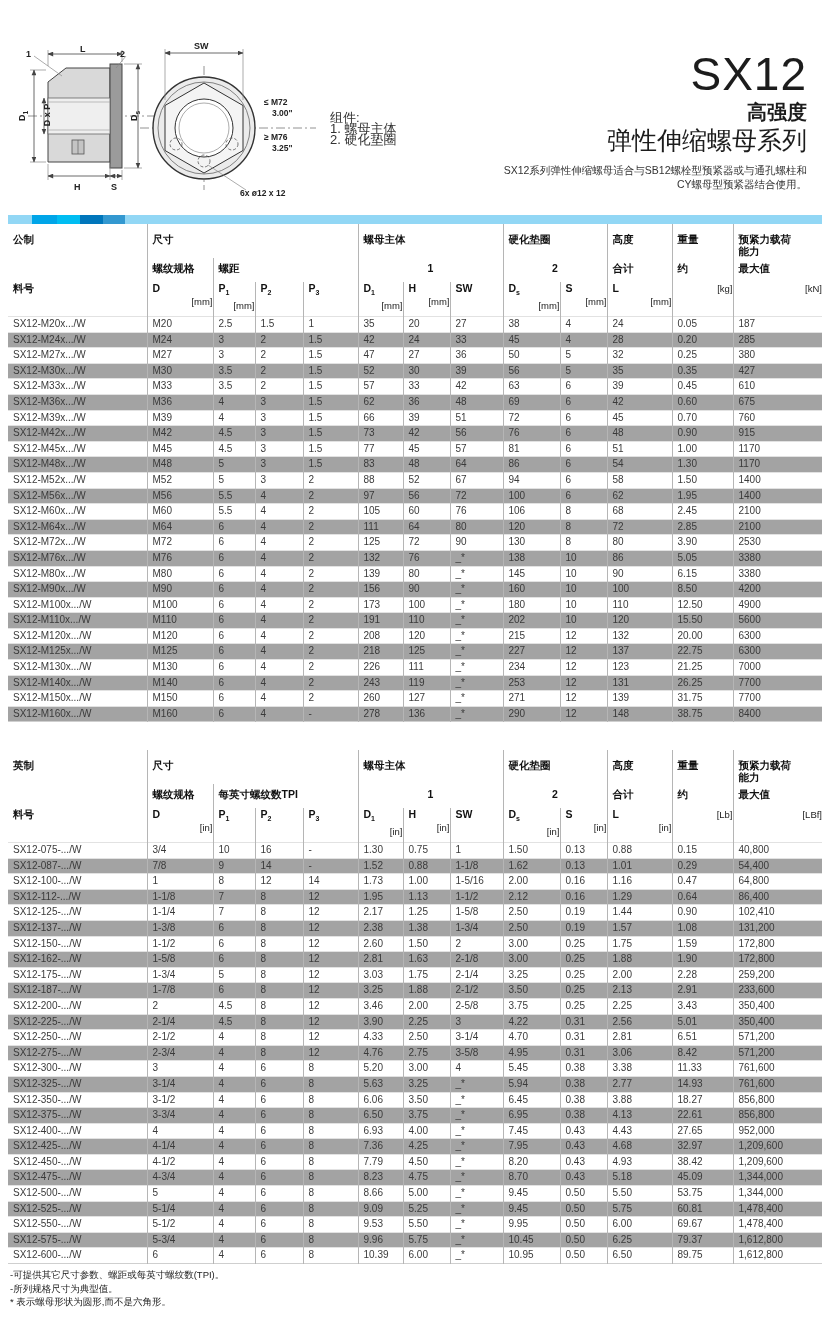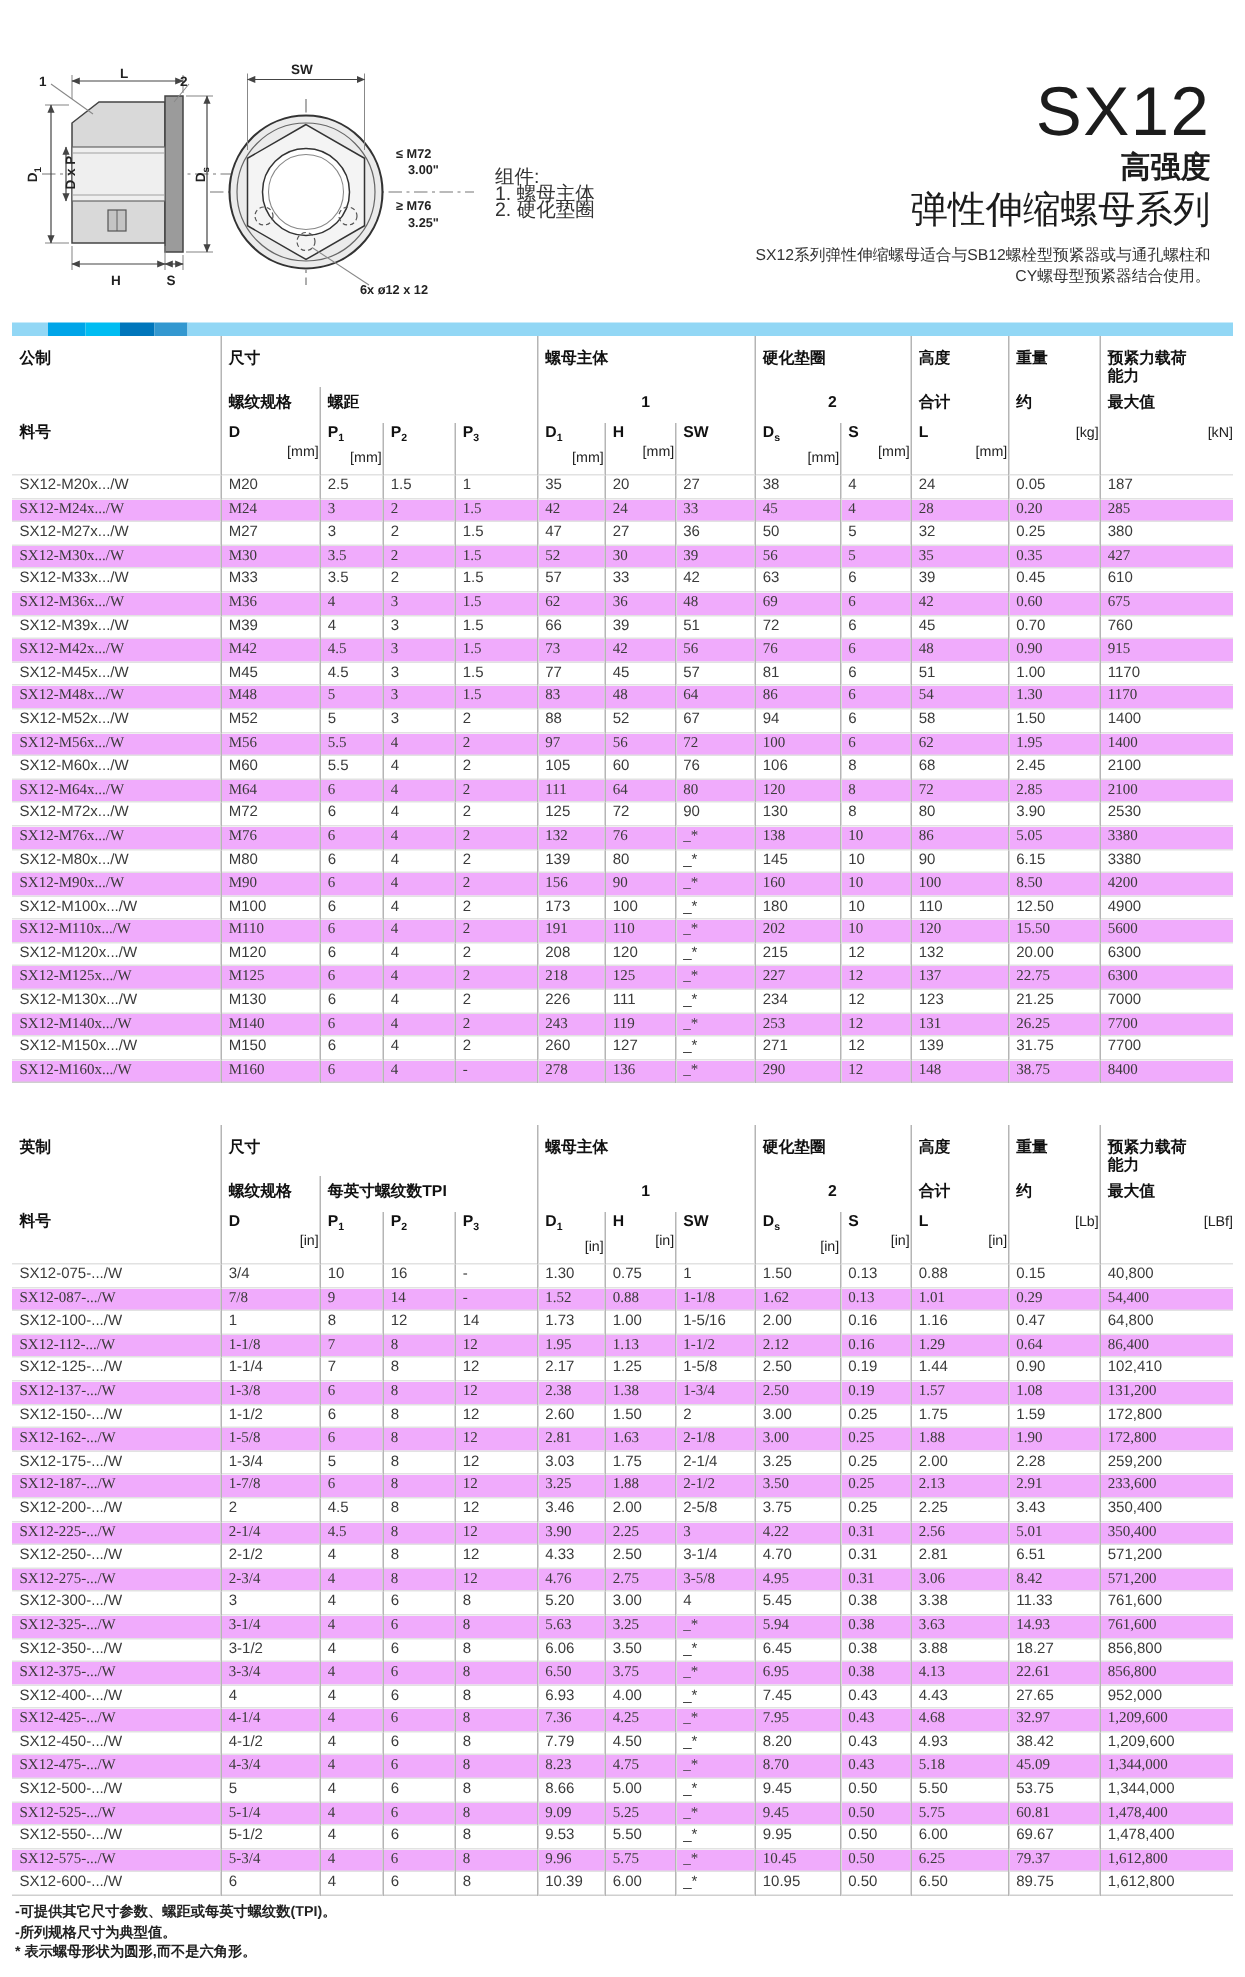--- a/index.html
+++ b/index.html
@@ -39,26 +39,26 @@
   table{border-collapse:collapse;table-layout:fixed;width:814px;border-bottom:1px solid #cfcfcf;}
   th,td{text-align:left;vertical-align:top;overflow:hidden;white-space:nowrap;padding:0 0 0 5px;}
   thead th{font-weight:bold;color:#111;margin-left:20px;}
   .hr1 th{height:25px;padding-top:9px;font-size:10.5px;line-height:12px;vertical-align:top;}
   .hr1 th span{display:block;white-space:pre-line;}
   .hr2 th{height:24px;font-size:10.5px;line-height:20px;}
   .hr3 th{height:34px;font-size:10.5px;line-height:13px;}
   .hr3 th sub{font-size:7px;}
   .unit{font-weight:normal;font-size:9.5px;color:#222;text-align:right;}
   tbody td{height:14.4px;line-height:14.6px;font-size:10px;color:#3a3a3a;border-top:1px solid #e2e2e2;}
-  tbody tr.alt{background:#f0abfc;font-family:Liberation Serif, serif;}
+  tbody tr.alt{background:#a3a3a3;}
   .bl{border-left:1px solid #b5b5b5;}
   .ctr{text-align:center;padding-left:0;}
 
   
-  .footnotes{position:absolute;left:10px;top:1268px;font-size:9.5px;line-height:13.5px;color:#222;font-weight:bold;}
+  .footnotes{position:absolute;left:10px;top:1268px;font-size:9.5px;line-height:13.5px;color:#222;}
 </style>
 </head>
 <body>
 
 <div class="page">
 
   <div class="drawing">
     <svg class="draw-svg" width="410" height="172" viewBox="0 0 410 172">
       <defs>
         <marker id="ae" markerWidth="8" markerHeight="8" refX="6.5" refY="3" orient="auto">
@@ -920,21 +920,21 @@
             <td>SX12-325-.../W</td>
             <td class="bl">3-1/4</td>
             <td class="bl">4</td>
             <td class="bl">6</td>
             <td class="bl">8</td>
             <td class="bl">5.63</td>
             <td class="bl">3.25</td>
             <td class="bl">_*</td>
             <td class="bl">5.94</td>
             <td class="bl">0.38</td>
-            <td class="bl">3.63</td>
+            <td class="bl">2.77</td>
             <td class="bl">14.93</td>
             <td class="bl">761,600</td>
           </tr>
           <tr>
             <td>SX12-350-.../W</td>
             <td class="bl">3-1/2</td>
             <td class="bl">4</td>
             <td class="bl">6</td>
             <td class="bl">8</td>
             <td class="bl">6.06</td>

